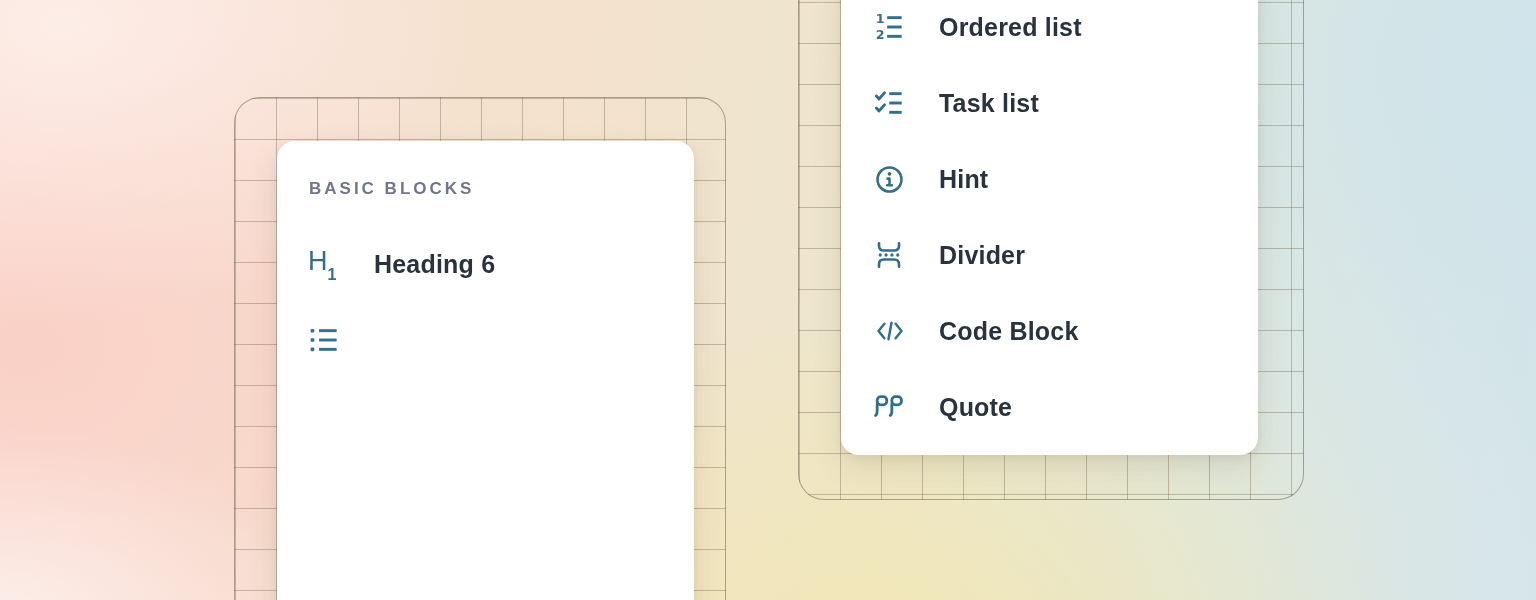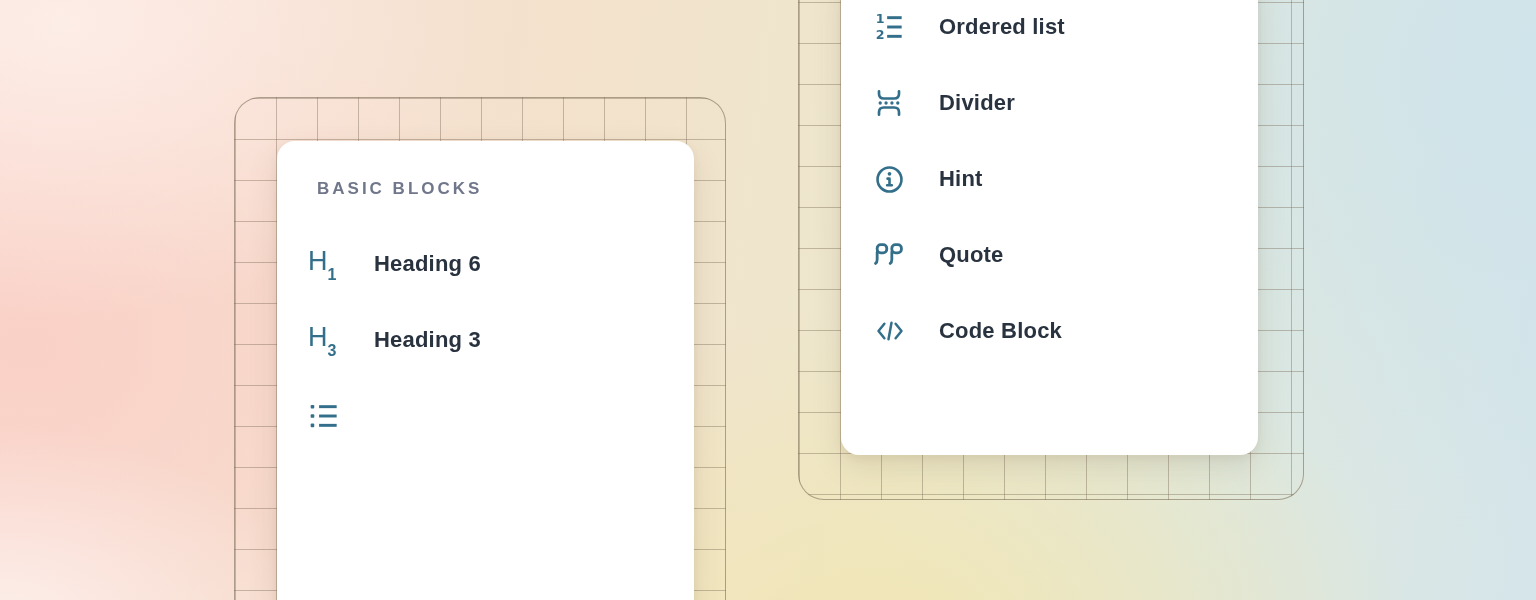--- a/index.html
+++ b/index.html
@@ -37,39 +37,39 @@
     position:absolute;
     background:var(--card);
     border-radius:18px;
     box-shadow:0 12px 30px rgba(96,70,48,.13), 0 3px 8px rgba(96,70,48,.07);
   }
   .card-left {left:277px; top:141px; width:417px; height:540px; padding:36px 31px 0;}
   .card-right{left:841px; top:-30px; width:417px; height:485px; padding:19px 32px 0;}
 
   .section-label{
     height:24px; line-height:24px;
-    margin:0 0 25px 9px;
+    margin:0 0 25px 1px;
     font-size:17px; font-weight:700;
     letter-spacing:3px;
     color:var(--label);
   }
   .menu-item{
     display:flex; align-items:center;
     height:76px;
     cursor:pointer;
   }
   .item-icon{
     width:36px; min-width:36px;
     display:flex; align-items:center; justify-content:flex-start;
     color:var(--icon);
   }
   .item-icon svg{display:block;}
   .item-label{
     margin-left:30px;
-    font-size:22px; font-weight:700;
+    font-size:25px; font-weight:700;
     letter-spacing:.2px;
     color:var(--text);
   }
   .hglyph{
     font-size:27px; font-weight:400; line-height:1; color:var(--icon);
     letter-spacing:-1px;
   }
   .hglyph sub{
     font-size:16px; font-weight:700;
     position:relative; top:3px; left:1px; letter-spacing:0;
@@ -82,26 +82,20 @@
 <div class="grid-panel panel-right"></div>
 
 <section class="card card-left">
   <h2 class="section-label">BASIC BLOCKS</h2>
   <div class="menu-list">
       <div class="menu-item">
         <span class="item-icon">
           <span class="hglyph">H<sub>1</sub></span>
         </span>
         <span class="item-label">Heading 6</span>
-      </div>
-      <div class="menu-item">
-        <span class="item-icon">
-          <span class="hglyph">H<sub>3</sub></span>
-        </span>
-        <span class="item-label">Heading 3</span>
       </div>
       <div class="menu-item">
         <span class="item-icon">
           <svg viewBox="0 0 24 24" width="32" height="32" fill="none" stroke="currentColor" stroke-width="2.2">
             <rect x="2" y="3.7" width="2.7" height="2.7" rx="0.7" fill="currentColor" stroke="none"></rect>
      <rect x="2" y="10.7" width="2.7" height="2.7" rx="0.7" fill="currentColor" stroke="none"></rect>
      <rect x="2" y="17.7" width="2.7" height="2.7" rx="0.7" fill="currentColor" stroke="none"></rect>
      <line x1="8.3" y1="5" x2="21.5" y2="5"></line>
      <line x1="8.3" y1="12" x2="21.5" y2="12"></line>
      <line x1="8.3" y1="19" x2="21.5" y2="19"></line>
@@ -120,58 +114,70 @@
      <text x="2" y="20.9" font-size="9.5" font-weight="700" fill="currentColor" stroke="none" font-family="DejaVu Sans, sans-serif">2</text>
      <line x1="10.6" y1="5" x2="21.5" y2="5"></line>
      <line x1="10.6" y1="12" x2="21.5" y2="12"></line>
      <line x1="10.6" y1="19" x2="21.5" y2="19"></line>
           </svg>
         </span>
         <span class="item-label">Ordered list</span>
       </div>
       <div class="menu-item">
         <span class="item-icon">
+          <svg viewBox="0 0 24 24" width="32" height="32" fill="none" stroke="currentColor" stroke-width="2.2">
+            <polyline points="2.5,6.8 4.6,8.9 8.6,4.4" stroke-linecap="round" stroke-linejoin="round"></polyline>
+     <polyline points="2.5,15.8 4.6,17.9 8.6,13.4" stroke-linecap="round" stroke-linejoin="round"></polyline>
+     <line x1="12.2" y1="5" x2="21.5" y2="5"></line>
+     <line x1="12.2" y1="12" x2="21.5" y2="12"></line>
+     <line x1="12.2" y1="19" x2="21.5" y2="19"></line>
+          </svg>
+        </span>
+        <span class="item-label">Task list</span>
+      </div>
+      <div class="menu-item">
+        <span class="item-icon">
+          <svg viewBox="0 0 24 24" width="33" height="33" fill="none" stroke="currentColor" stroke-width="1.9">
+            <circle cx="12" cy="12" r="8.7" stroke-width="1.9"></circle>
+     <circle cx="12" cy="7.9" r="1.35" fill="currentColor" stroke="none"></circle>
+     <path d="M10.6,11.4 H12 V16.2 M10.3,16.2 H13.7" stroke-width="1.9" stroke-linecap="round" stroke-linejoin="round"></path>
+          </svg>
+        </span>
+        <span class="item-label">Hint</span>
+      </div>
+      <div class="menu-item">
+        <span class="item-icon">
           <svg viewBox="0 0 24 24" width="32" height="32" fill="none" stroke="currentColor" stroke-width="2">
             <path d="M4.5,3.2 V5 Q4.5,8.6 8.1,8.6 H15.9 Q19.5,8.6 19.5,5 V3.2" stroke-linecap="round"></path>
      <circle cx="5.4" cy="12" r="1.25" fill="currentColor" stroke="none"></circle>
      <circle cx="9.8" cy="12" r="1.25" fill="currentColor" stroke="none"></circle>
      <circle cx="14.2" cy="12" r="1.25" fill="currentColor" stroke="none"></circle>
      <circle cx="18.6" cy="12" r="1.25" fill="currentColor" stroke="none"></circle>
      <path d="M4.5,20.8 V19 Q4.5,15.4 8.1,15.4 H15.9 Q19.5,15.4 19.5,19 V20.8" stroke-linecap="round"></path>
           </svg>
         </span>
         <span class="item-label">Divider</span>
       </div>
       <div class="menu-item">
         <span class="item-icon">
-          <svg viewBox="0 0 24 24" width="33" height="33" fill="none" stroke="currentColor" stroke-width="1.9">
-            <circle cx="12" cy="12" r="8.7" stroke-width="1.9"></circle>
-     <circle cx="12" cy="7.9" r="1.35" fill="currentColor" stroke="none"></circle>
-     <path d="M10.6,11.4 H12 V16.2 M10.3,16.2 H13.7" stroke-width="1.9" stroke-linecap="round" stroke-linejoin="round"></path>
+          <svg viewBox="0 0 24 24" width="34" height="30" fill="none" stroke="currentColor" stroke-width="2">
+            <polyline points="7.5,6.2 2.8,12 7.5,17.8" stroke-linecap="round" stroke-linejoin="round"></polyline>
+     <polyline points="16.5,6.2 21.2,12 16.5,17.8" stroke-linecap="round" stroke-linejoin="round"></polyline>
+     <line x1="13.2" y1="5.4" x2="10.8" y2="18.6" stroke-linecap="round"></line>
           </svg>
         </span>
-        <span class="item-label">Hint</span>
+        <span class="item-label">Code Block</span>
       </div>
       <div class="menu-item">
         <span class="item-icon">
           <svg viewBox="0 0 26 24" width="35" height="32" fill="none" stroke="currentColor" stroke-width="2.1">
             <g stroke-linecap="round">
        <rect x="3" y="4.2" width="7.2" height="6.2" rx="2.7"></rect>
        <path d="M3,9.8 V15.3 Q3,17.4 1.8,18.3"></path>
        <rect x="14" y="4.2" width="7.2" height="6.2" rx="2.7"></rect>
        <path d="M14,9.8 V15.3 Q14,17.4 12.8,18.3"></path>
      </g>
           </svg>
         </span>
         <span class="item-label">Quote</span>
       </div>
-      <div class="menu-item">
-        <span class="item-icon">
-          <svg viewBox="0 0 24 24" width="34" height="30" fill="none" stroke="currentColor" stroke-width="2">
-            <polyline points="7.5,6.2 2.8,12 7.5,17.8" stroke-linecap="round" stroke-linejoin="round"></polyline>
-     <polyline points="16.5,6.2 21.2,12 16.5,17.8" stroke-linecap="round" stroke-linejoin="round"></polyline>
-     <line x1="13.2" y1="5.4" x2="10.8" y2="18.6" stroke-linecap="round"></line>
-          </svg>
-        </span>
-        <span class="item-label">Code Block</span>
-      </div>
     </div>
 </section>
 
 </body></html>

